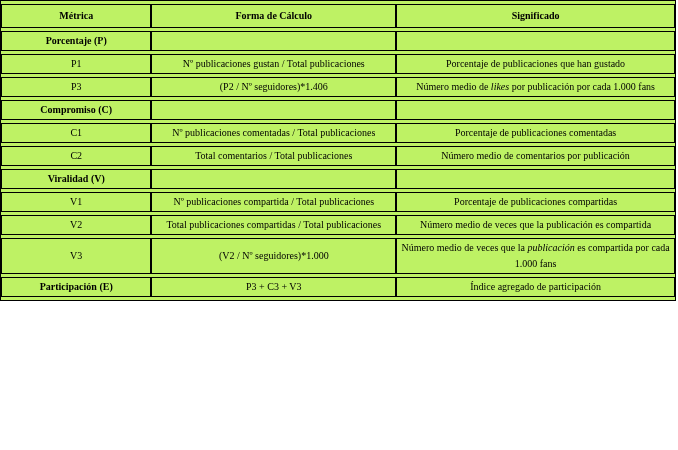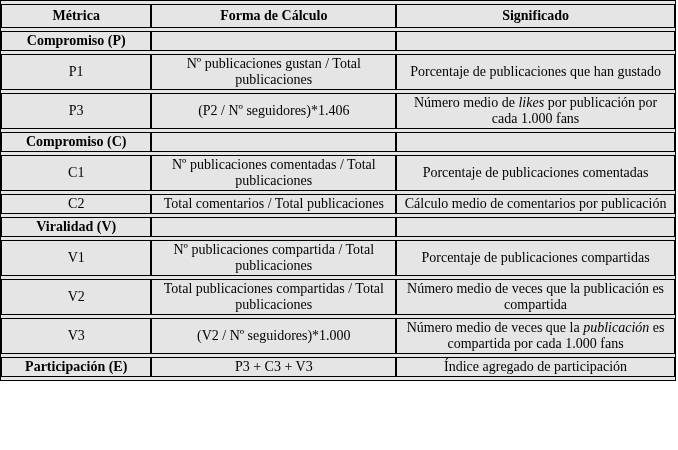--- a/index.html
+++ b/index.html
@@ -11,24 +11,24 @@
     width: 678px;
     padding: 0;
   }
   table.metrics {
     width: 676px;
     table-layout: fixed;
     border-collapse: separate;
     border-spacing: 0 3px;
     border: 1px solid #000;
     font-family: "Liberation Serif", "DejaVu Serif", serif;
-    font-size: 14px;
+    font-size: 10px;
     line-height: 16px;
     color: #000;
-    background: #e5e5e5;
+    background: #bef264;
   }
   col.c-metric  { width: 150px; }
   col.c-calc    { width: 244px; }
   col.c-meaning { width: 278px; }
   th, td {
     border: 1px solid #000;
     padding: 1px 4px;
     text-align: center;
     vertical-align: middle;
     overflow: hidden;
@@ -57,21 +57,21 @@
     <thead>
       <tr>
         <th>Métrica</th>
         <th>Forma de Cálculo</th>
         <th>Significado</th>
       </tr>
     </thead>
     <tbody>
 
     <tr class="row-section">
-          <td>Compromiso (P)</td>
+          <td>Porcentaje (P)</td>
           <td></td>
           <td></td>
         </tr>
         <tr class="row-data">
           <td>P1</td>
           <td>Nº publicaciones gustan / Total publicaciones</td>
           <td>Porcentaje de publicaciones que han gustado</td>
         </tr>
         <tr class="row-data">
           <td>P3</td>
@@ -84,21 +84,21 @@
           <td></td>
         </tr>
         <tr class="row-data">
           <td>C1</td>
           <td>Nº publicaciones comentadas / Total publicaciones</td>
           <td>Porcentaje de publicaciones comentadas</td>
         </tr>
         <tr class="row-data">
           <td>C2</td>
           <td>Total comentarios / Total publicaciones</td>
-          <td>Cálculo medio de comentarios por publicación</td>
+          <td>Número medio de comentarios por publicación</td>
         </tr>
         <tr class="row-section">
           <td>Viralidad (V)</td>
           <td></td>
           <td></td>
         </tr>
         <tr class="row-data">
           <td>V1</td>
           <td>Nº publicaciones compartida / Total publicaciones</td>
           <td>Porcentaje de publicaciones compartidas</td>

